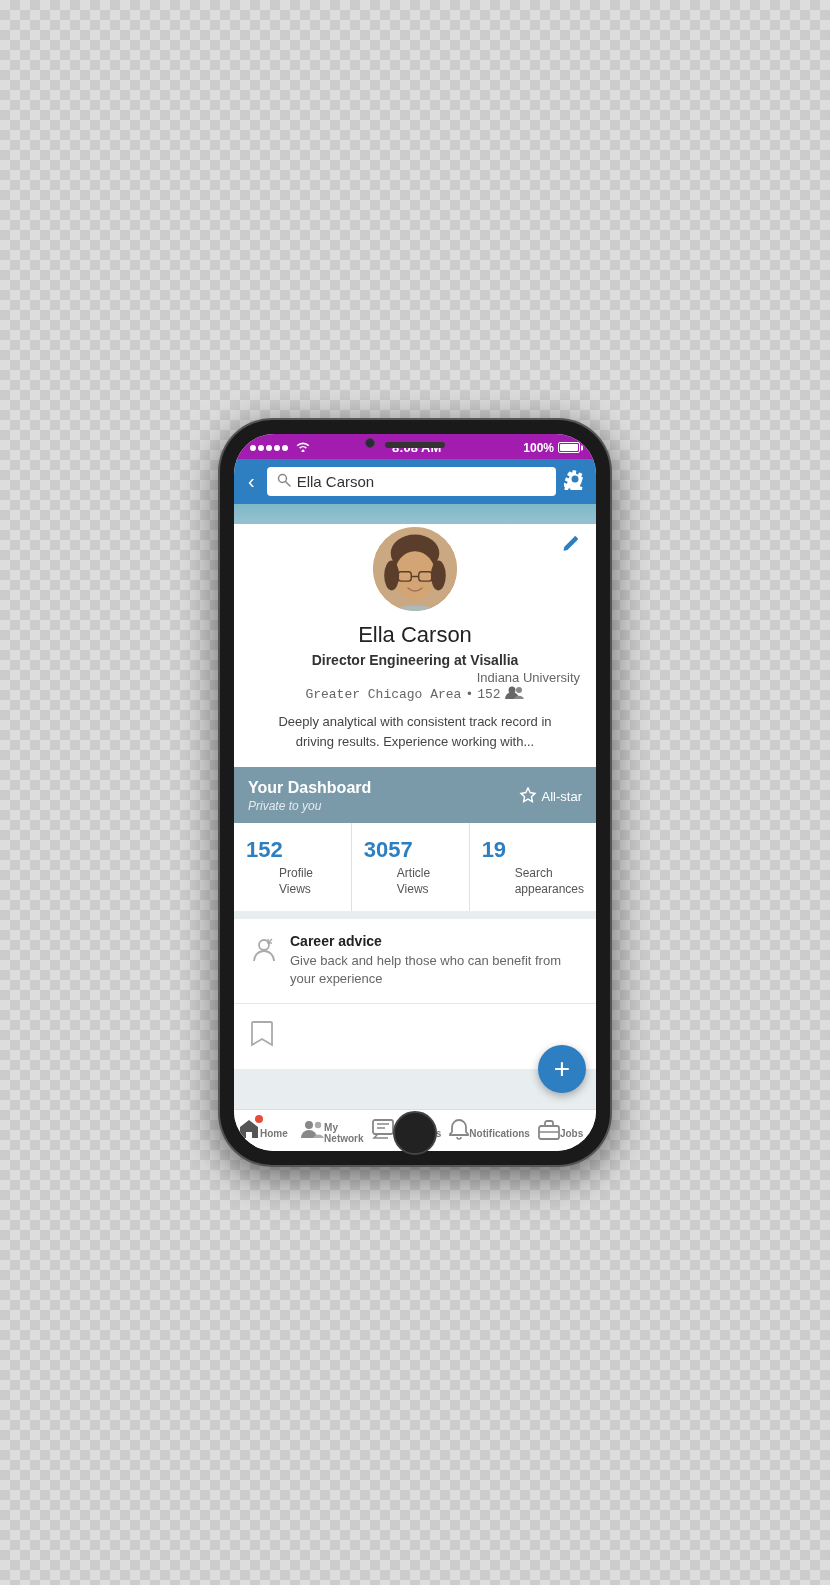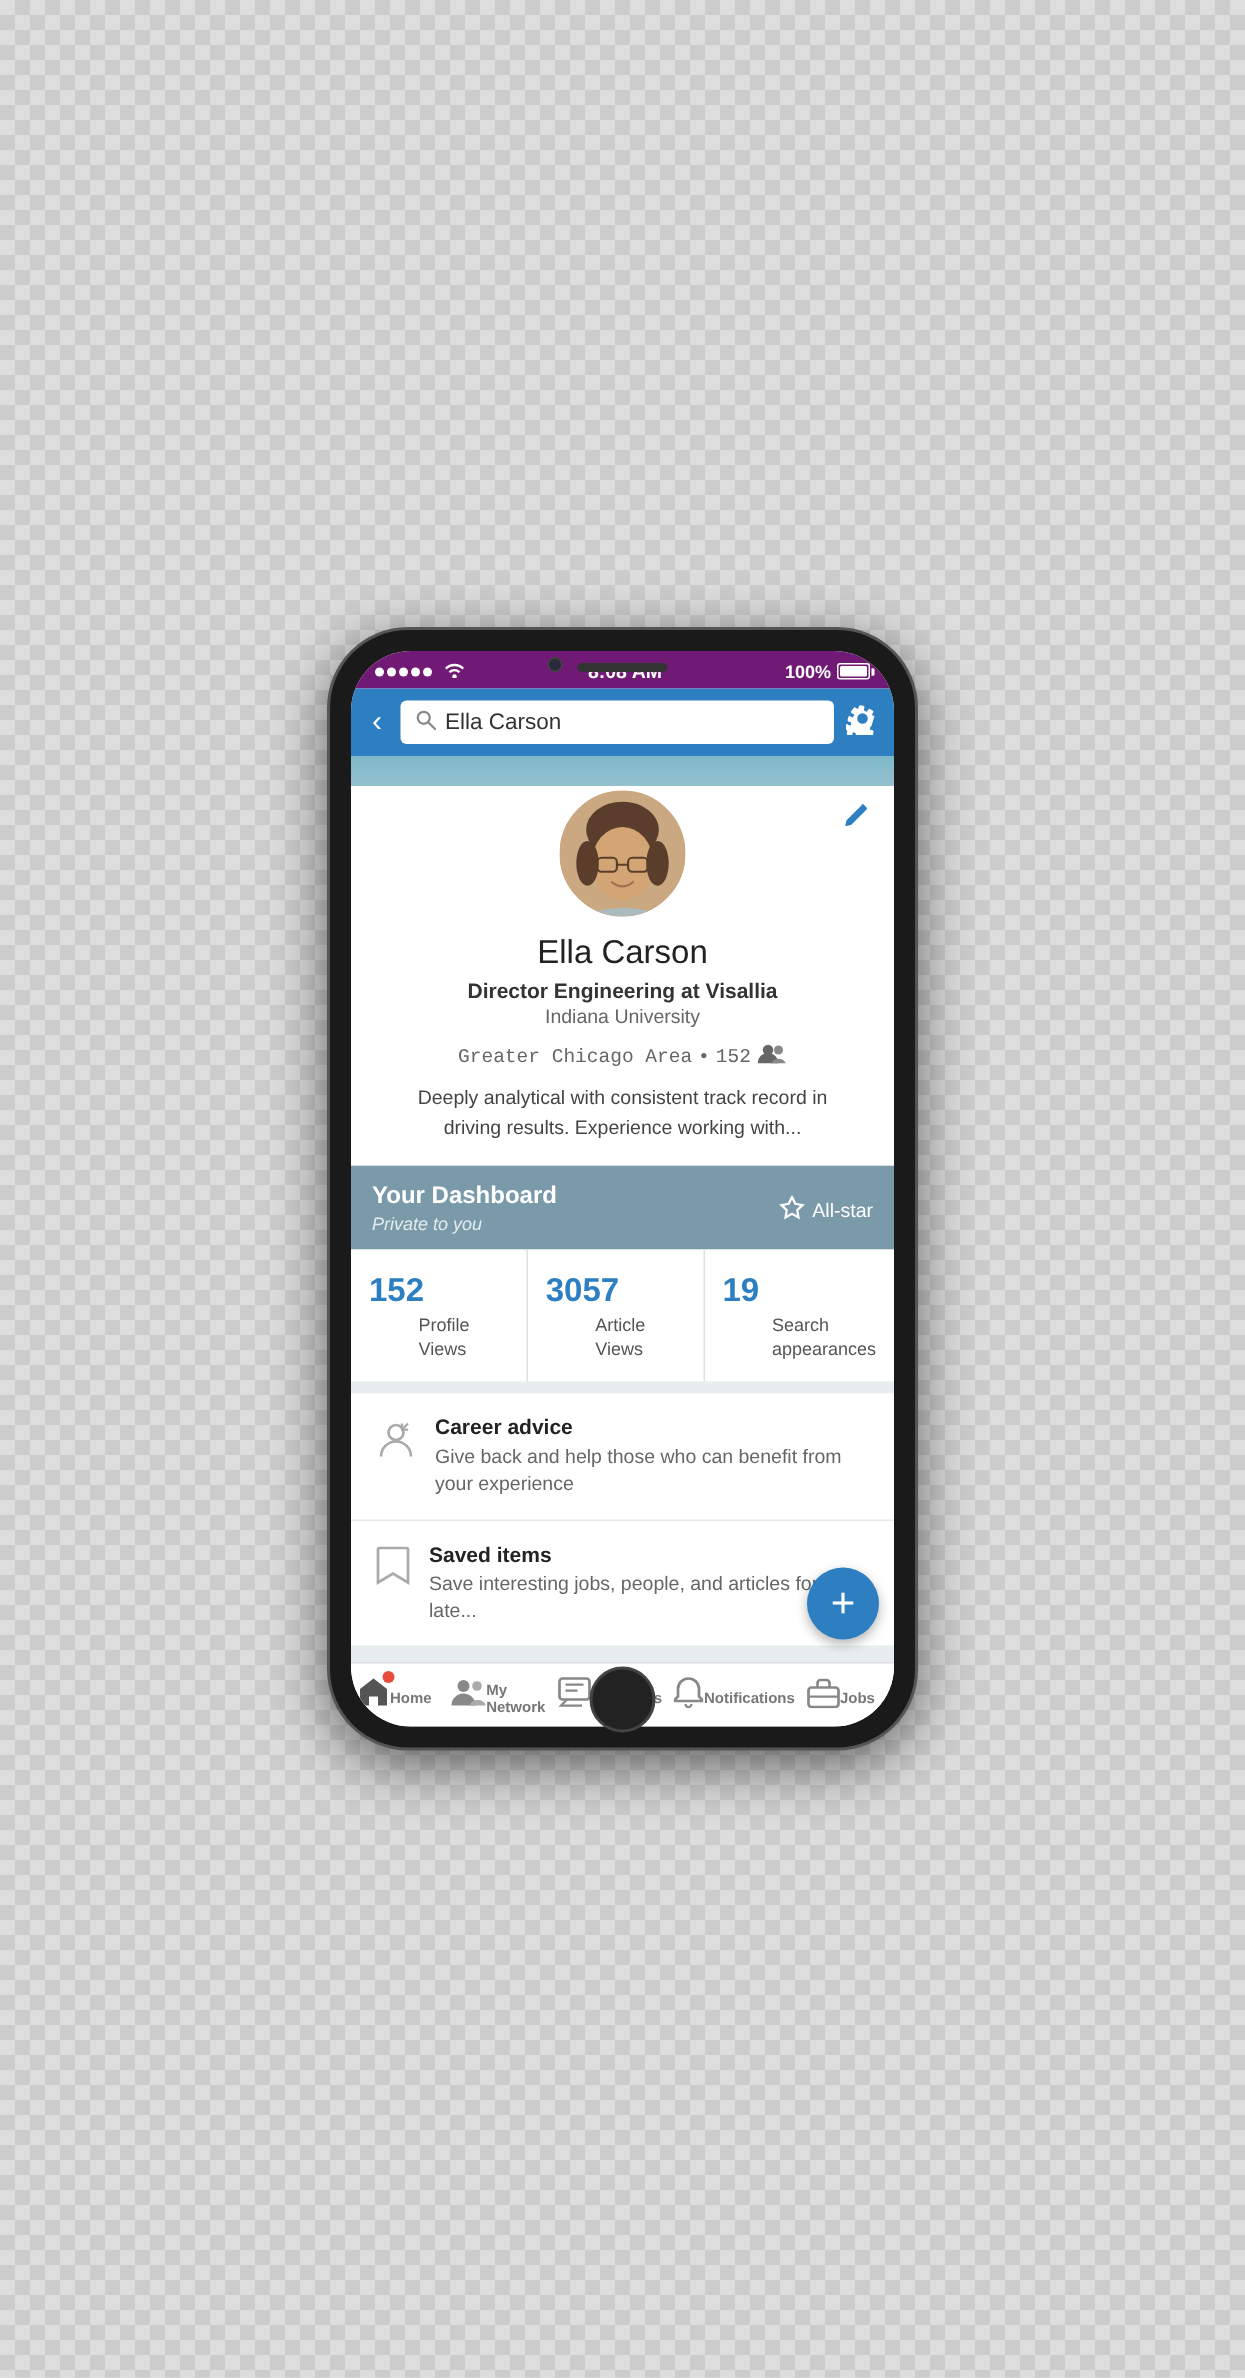--- a/index.html
+++ b/index.html
@@ -27,21 +27,21 @@
       height: 100%;
       background: #fff;
       border-radius: 40px;
       overflow: hidden;
       display: flex;
       flex-direction: column;
     }
 
     
     .status-bar {
-      background: #701a75;
+      background: #a21caf;
       display: flex;
       justify-content: space-between;
       align-items: center;
       padding: 6px 16px 4px;
       flex-shrink: 0;
     }
     .status-left {
       display: flex;
       align-items: center;
       gap: 5px;
@@ -203,21 +203,22 @@
     .profile-title {
       font-size: 14px;
       font-weight: 700;
       color: #333;
       margin-bottom: 2px;
     }
 
     .profile-school {
       font-size: 13px;
       color: #666;
-      margin-bottom: 10px;
+      margin-bottom: 0;
+      text-align: right;
     }
 
     .profile-location {
       font-size: 13px;
       color: #666;
       display: flex;
       align-items: center;
       justify-content: center;
       gap: 4px;
       margin-bottom: 8px;
@@ -600,24 +601,20 @@
             <div class="action-title">Career advice</div>
             <div class="action-desc">Give back and help those who can benefit from your experience</div>
           </div>
         </div>
         <div class="action-item">
           <span class="action-icon">
             <svg width="24" height="28" viewBox="0 0 24 28" fill="none">
               <path d="M3 2h18a1 1 0 0 1 1 1v22l-10-6-10 6V3a1 1 0 0 1 1-1z" stroke="#aaa" stroke-width="1.8"></path>
             </svg>
           </span>
-          <div class="action-text">
-            <div class="action-title">Saved items</div>
-            <div class="action-desc">Save interesting jobs, people, and articles for late...</div>
-          </div>
         </div>
       </div>
 
     </div>
 
     <div class="fab" style="position:absolute; bottom: 72px; right: 24px; width:48px; height:48px; background:#2d7fc1; border-radius:50%; display:flex; align-items:center; justify-content:center; color:white; font-size:28px; font-weight:300; box-shadow:0 3px 8px rgba(0,0,0,0.3); cursor:pointer; z-index:10;">+</div>
 
     <div class="bottom-nav">
 
       <div class="nav-item">

